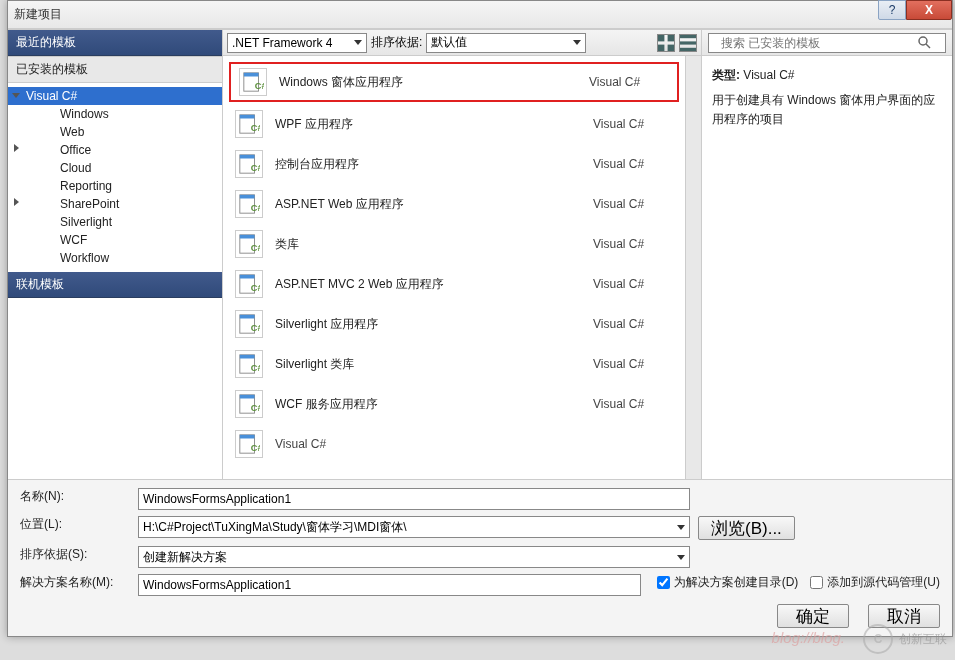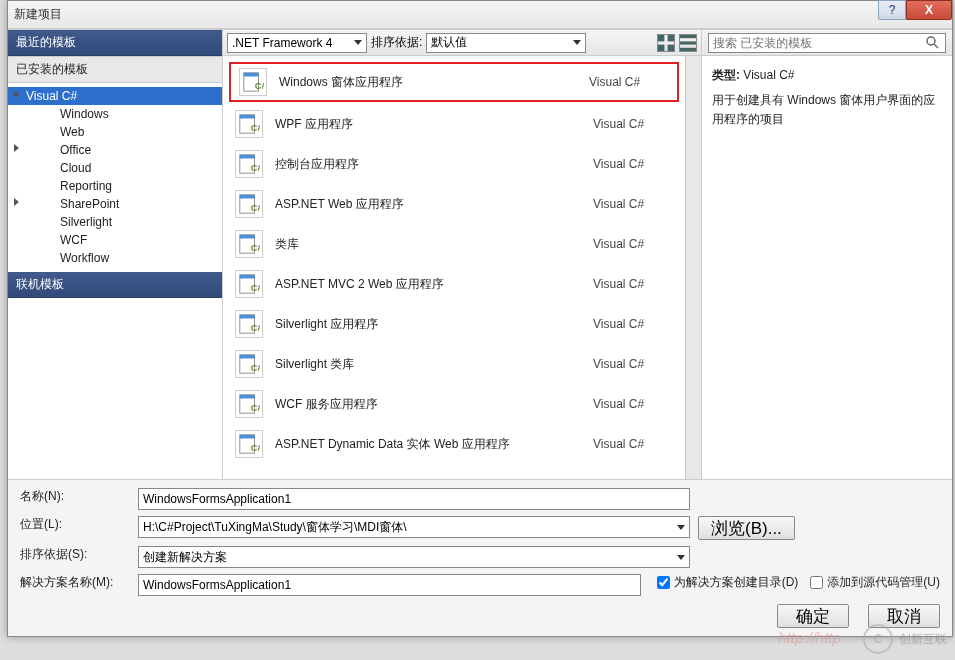--- a/index.html
+++ b/index.html
@@ -35,21 +35,21 @@
 .tmpl-row { display:flex; align-items:center; height:40px; padding: 0 8px; cursor:pointer; font-size:12px; color:#222;}
 .tmpl-row.highlighted { border: 2px solid #e02020; margin: 2px; background:#fff;}
 .tmpl-icon { width:28px; height:28px; margin-right:12px; background:#fff; border:1px solid #ccc; display:flex; align-items:center; justify-content:center;}
 .tmpl-icon svg { width:22px; height:22px; }
 .tmpl-name { flex:1; }
 .tmpl-lang { color:#444; width:80px; text-align:left; }
 .center-scroll { width:16px; background:#e8e8e8; border-left:1px solid #ccc;}
 
 .rightpanel { width:250px; background:#fff; display:flex; flex-direction:column; font-size:12px; }
 .search-row { height:26px; padding:3px 6px; border-bottom:1px solid #ccc; display:flex; align-items:center; background:linear-gradient(#f4f4f4,#e6e6e6);}
-.searchbox { flex:1; height:20px; border:1px solid #888; background:#fff; display:flex; align-items:center; padding:0 4px;}
+.searchbox { flex:1; height:20px; border:1px solid #888; background:#fff; display:flex; align-items:center; padding:0 12px;}
 .searchbox input { border:0; outline:0; flex:1; font-size:12px; background:transparent; }
 .search-icon { width:16px; height:16px; }
 .right-content { padding:10px; color:#222; line-height:1.6;}
 .right-content .lbl { font-weight:bold; }
 
 .bottom { border-top:1px solid #ccc; background:#f4f4f4; padding:8px 12px; font-size:12px;}
 .form-row { display:flex; align-items:flex-start; margin-bottom:6px; gap:8px;}
 .form-label { width:110px; color:#222;}
 .form-input { flex:1; height:22px; border:1px solid #888; background:#fff; padding:0 4px; font-size:12px; display:flex; align-items:center;}
 .form-input .arrow { margin-left:auto; width:0;height:0;border-left:4px solid transparent;border-right:4px solid transparent;border-top:5px solid #333;}
@@ -224,21 +224,20 @@
               <div class="tmpl-lang">Visual C#</div>
             </div>
             <div class="tmpl-row">
               <div class="tmpl-icon">
                 <svg viewBox="0 0 24 24">
                   <rect x="2" y="2" width="16" height="20" fill="#fff" stroke="#888"></rect>
                   <rect x="2" y="2" width="16" height="4" fill="#4a90d9"></rect>
                   <text x="14" y="20" font-size="10" fill="#5a8f3a" font-weight="bold">C#</text>
                 </svg>
               </div>
-              <div class="tmpl-name">ASP.NET Dynamic Data 实体 Web 应用程序</div>
               <div class="tmpl-lang">Visual C#</div>
             </div>
           </div>
         <div class="center-scroll"></div>
       </div>
     </div>
 
     <div class="rightpanel">
       <div class="search-row">
         <div class="searchbox">
@@ -294,17 +293,17 @@
           </label>
       </div>
     </div>
     <div class="button-row">
       <button class="btn" style="min-width:72px">确定</button>
       <button class="btn" style="min-width:72px">取消</button>
     </div>
   </div>
 </div>
 
-<div class="blog-url">http://http.</div>
+<div class="blog-url">blog://blog.</div>
 <div class="watermark">
   <div class="watermark-icon">C</div>
   <span>创新互联</span>
 </div>
 
 </body></html>

